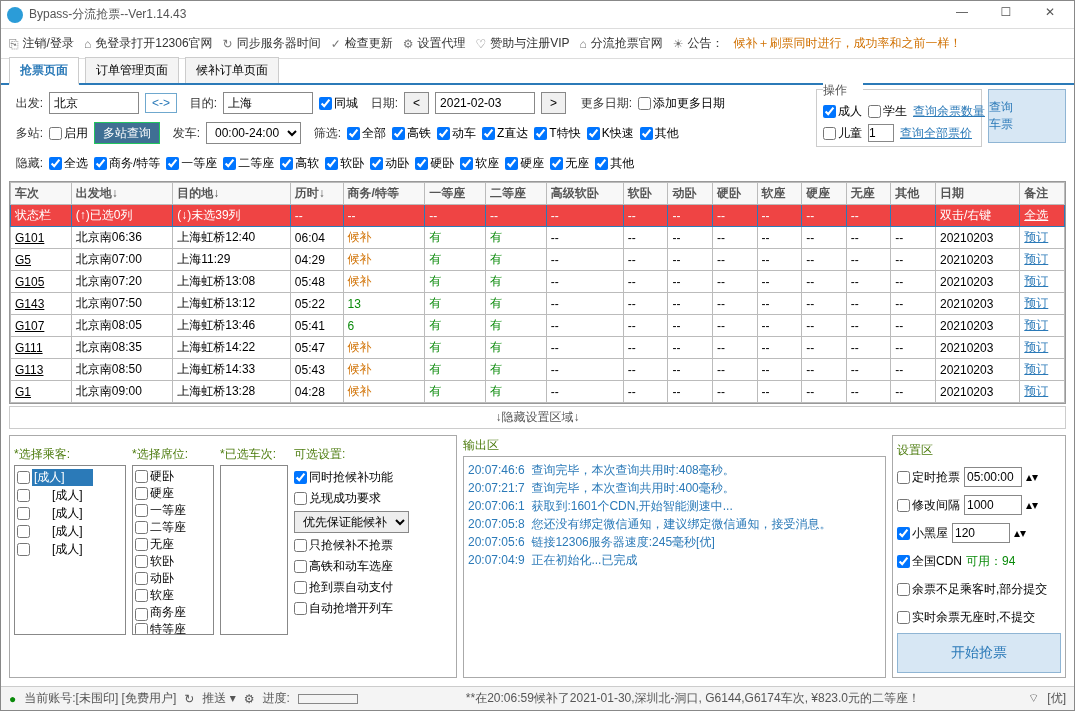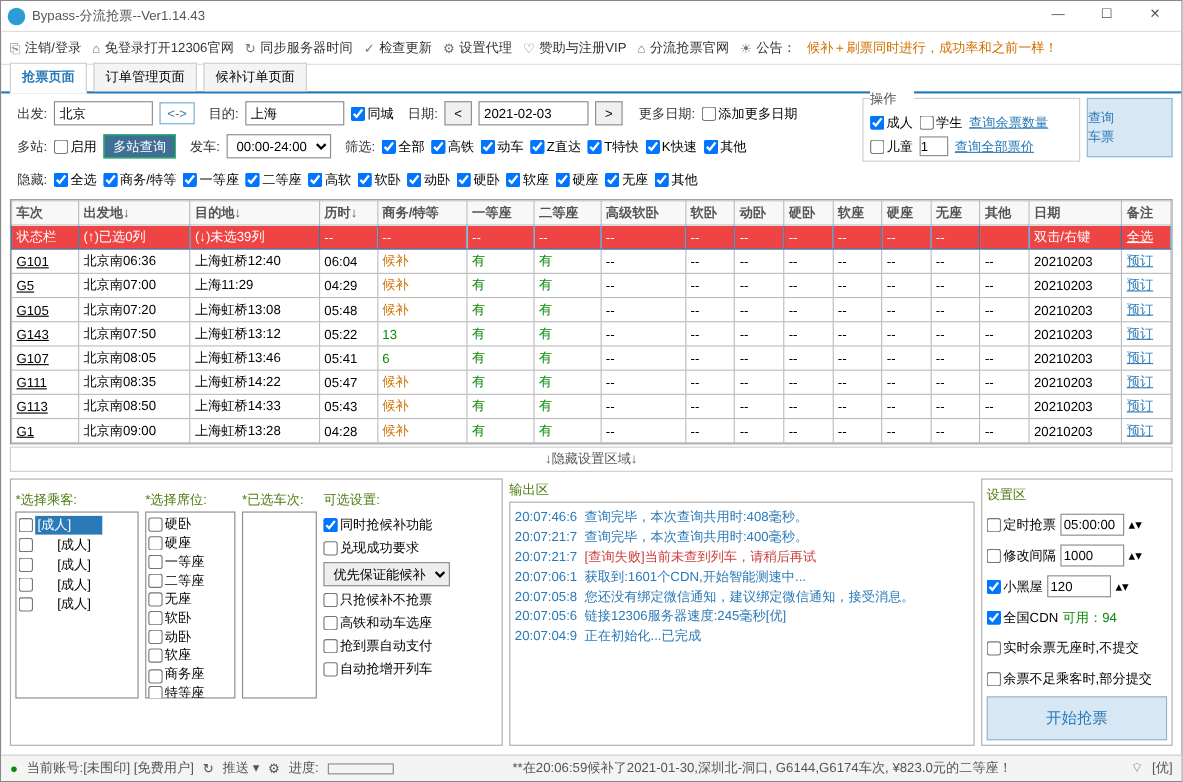--- a/index.html
+++ b/index.html
@@ -17,21 +17,21 @@
 .tab{padding:4px 10px;border:1px solid #ccc;border-bottom:none;background:#f4f4f4;cursor:pointer}
 .tab.active{background:#fff;border-bottom:2px solid #fff;position:relative;top:2px;color:#2b7ab8;font-weight:bold}
 .topsearch{padding:4px 8px;display:flex;flex-direction:column;gap:2px}
 .row{display:flex;align-items:center;gap:6px;height:28px;white-space:nowrap}
 .lbl{color:#333;min-width:34px;text-align:right}
 input[type=text].field{border:1px solid #888;height:22px;padding:2px 4px;width:90px}
 .btn{border:1px solid #888;background:#f0f0f0;padding:2px 8px;height:22px;cursor:pointer}
 .swap{border:1px solid #6fa8ce;color:#2b7ab8;padding:2px 6px;cursor:pointer}
 .cb{display:inline-flex;align-items:center;gap:2px}
 .cb input{margin:0}
-.opbox{border:1px solid #ccc;padding:2px 6px;margin-left:auto;display:flex;flex-direction:column;gap:2px;min-height:58px;width:198px}
+.opbox{border:1px solid #ccc;padding:2px 6px;margin-left:auto;display:flex;flex-direction:column;gap:2px;min-height:58px;width:166px}
 .opbox .hdr{color:#555;margin-top:-10px;background:#fff;width:40px}
 .link{color:#2b7ab8;text-decoration:underline;cursor:pointer}
 .bigbtn{background:#d7e7f4;border:1px solid #8fb5d4;color:#2b7ab8;width:78px;height:54px;display:flex;align-items:center;justify-content:flex-start;font-size:14px;cursor:pointer;text-align:center;line-height:1.4}
 .selectbox{border:1px solid #888;height:22px;padding:0 4px;background:#fff}
 .topwrap{display:flex;align-items:flex-start;gap:6px}
 .table-area{flex:1;border:1px solid #999;margin:0 8px;overflow:auto;position:relative}
 table{border-collapse:collapse;width:100%}
 th,td{border:1px solid #bbb;padding:2px 4px;height:22px;text-align:left;font-size:12px;white-space:nowrap;overflow:hidden}
 th{background:#f8f8f8;color:#555}
 tr.statusrow td{background:#ef4444;color:#fff;border-color:#2b7ab8}
@@ -540,21 +540,20 @@
             <span>自动抢增开列车</span>
           </label>
       </div>
     </div>
   </div>
   <div style="flex:1;display:flex;flex-direction:column">
     <div class="colhead">输出区</div>
     <div class="log" id="logbox">
         <div><span class="time">20:07:46:6</span>&nbsp;&nbsp;<span>查询完毕，本次查询共用时:408毫秒。</span></div>
         <div><span class="time">20:07:21:7</span>&nbsp;&nbsp;<span>查询完毕，本次查询共用时:400毫秒。</span></div>
-        <div><span class="time">20:07:21:7</span>&nbsp;&nbsp;<span class="fail">[查询失败]当前未查到列车，请稍后再试</span></div>
         <div><span class="time">20:07:06:1</span>&nbsp;&nbsp;<span>获取到:1601个CDN,开始智能测速中...</span></div>
         <div><span class="time">20:07:05:8</span>&nbsp;&nbsp;<span>您还没有绑定微信通知，建议绑定微信通知，接受消息。</span></div>
         <div><span class="time">20:07:05:6</span>&nbsp;&nbsp;<span>链接12306服务器速度:245毫秒[优]</span></div>
         <div><span class="time">20:07:04:9</span>&nbsp;&nbsp;<span>正在初始化...已完成</span></div>
       </div>
   </div>
   <div class="cfg">
     <div class="colhead">设置区</div>
     <div class="row2">
         <label class="cb">
@@ -583,27 +582,27 @@
     <div class="row2">
         <label class="cb">
           <input type="checkbox" checked="" style="">
           <span>全国CDN</span>
         </label>
         <span class="green">可用：94</span>
       </div>
     <div class="row2">
         <label class="cb">
           <input type="checkbox" style="">
+          <span>余票不足乘客时,部分提交</span>
+        </label>
+      </div>
+    <div class="row2">
+        <label class="cb">
+          <input type="checkbox" style="">
           <span>实时余票无座时,不提交</span>
-        </label>
-      </div>
-    <div class="row2">
-        <label class="cb">
-          <input type="checkbox" style="">
-          <span>余票不足乘客时,部分提交</span>
         </label>
       </div>
     <button class="startbtn">开始抢票</button>
   </div>
 </div>
 
 <div class="statusbar">
   <span style="color:#0a8a0a">●</span>
   <span>当前账号:[未围印] [免费用户]</span>
   <span>↻</span>

